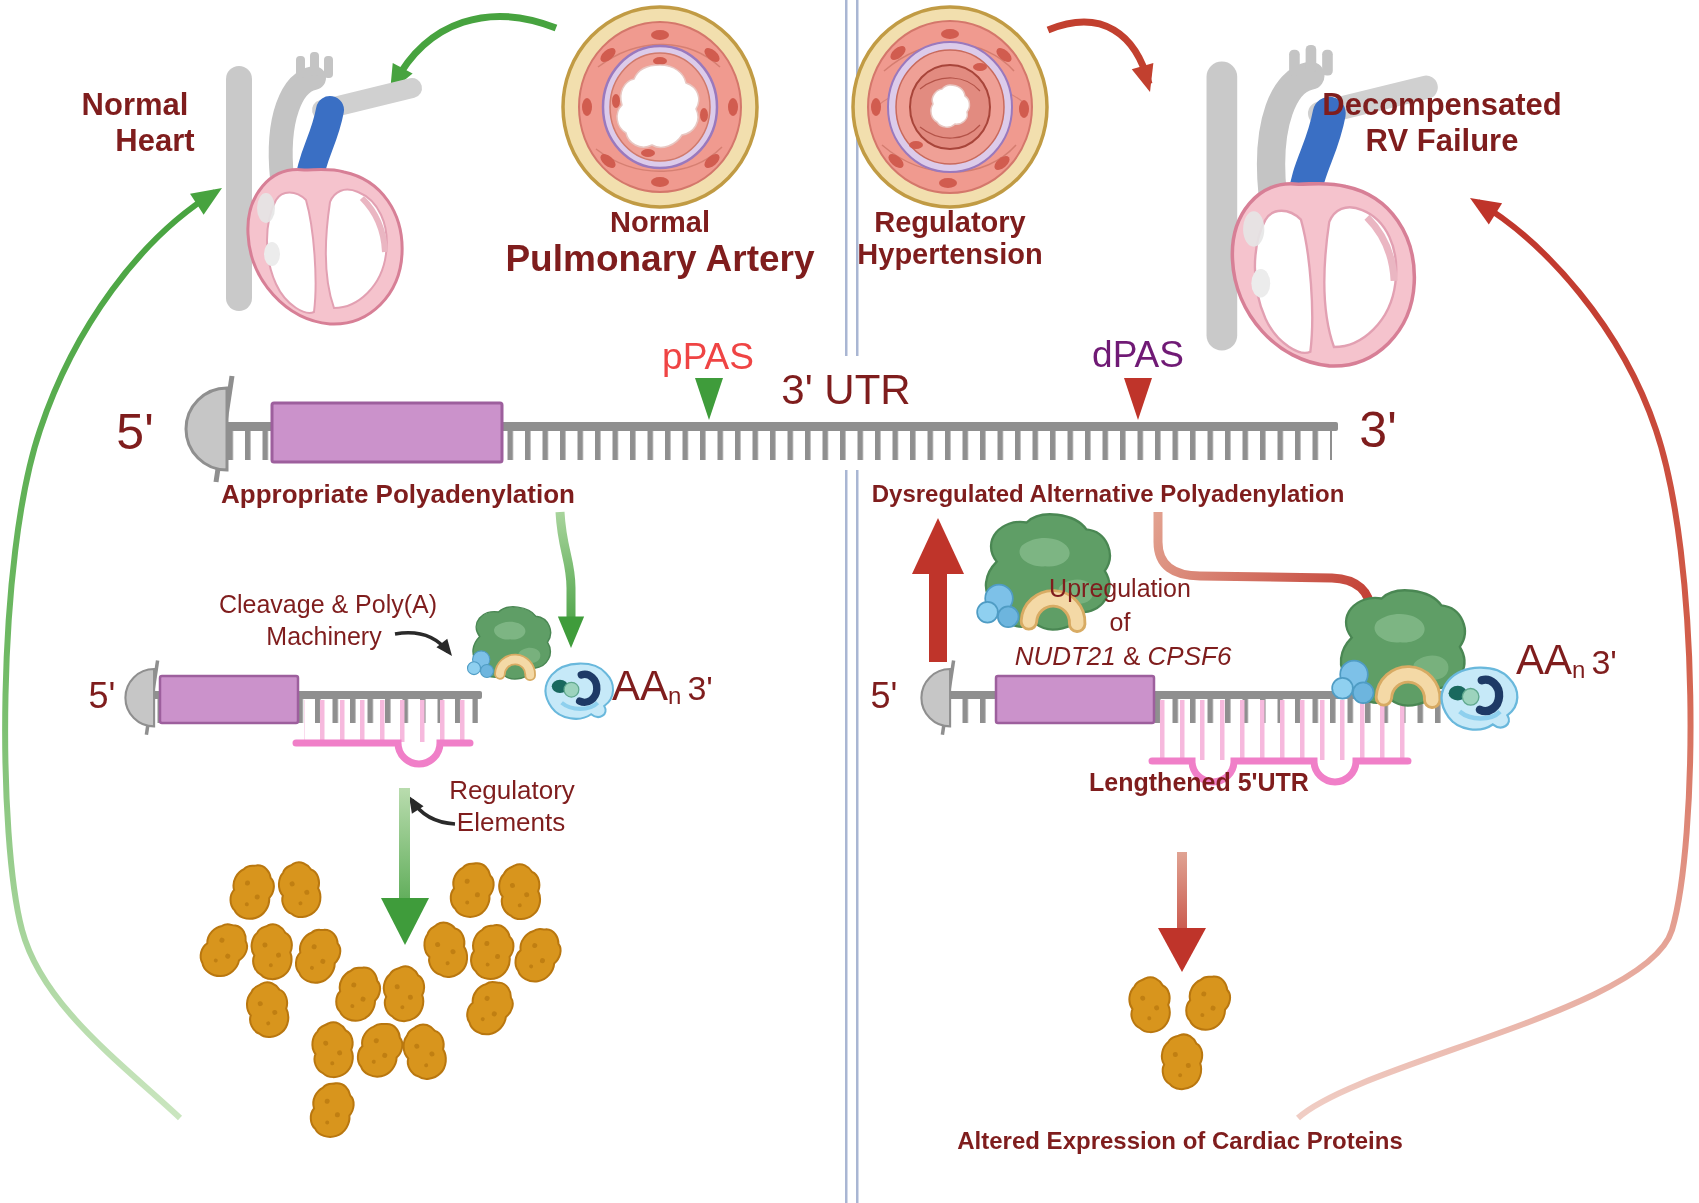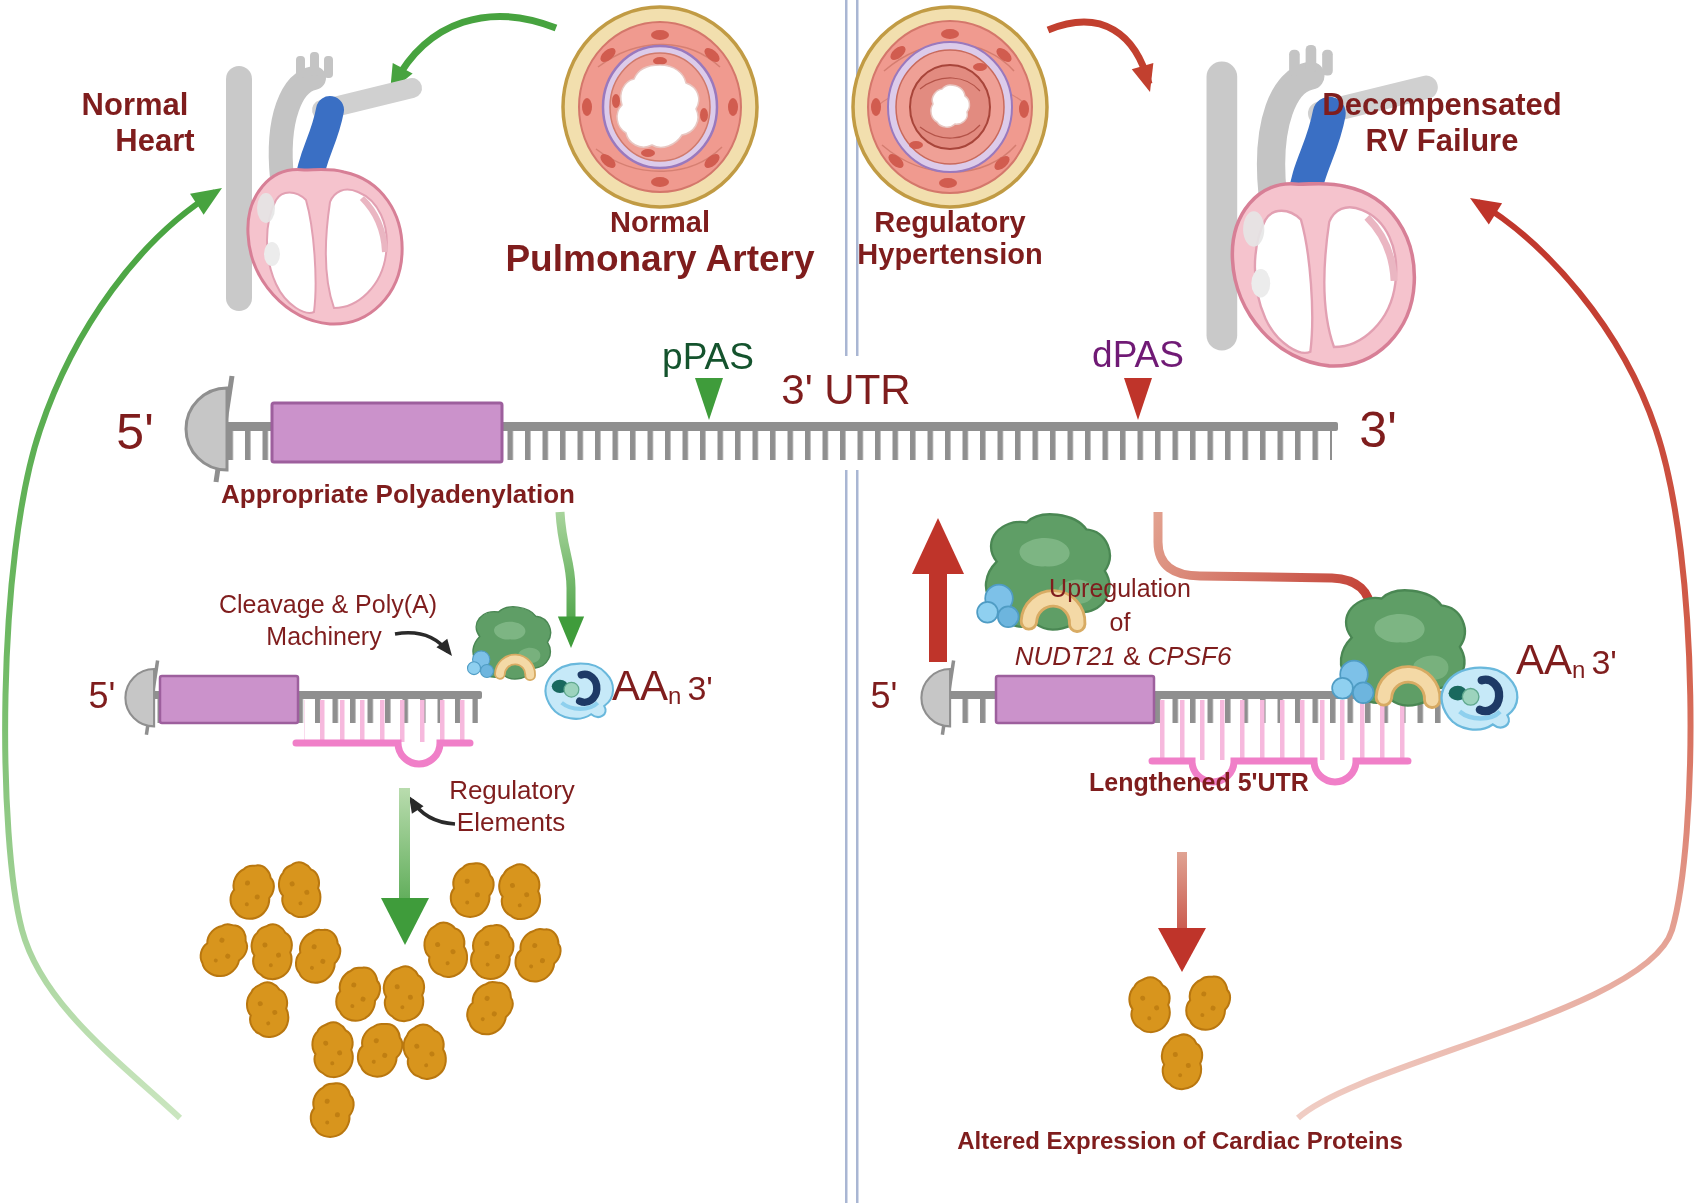--- a/index.html
+++ b/index.html
@@ -2,21 +2,21 @@
 <html><head>
 <meta charset="utf-8">
 <style>
   html,body{margin:0;padding:0;background:#ffffff;}
   #canvas{position:relative;width:1699px;height:1203px;background:#ffffff;overflow:hidden;
           font-family:"Liberation Sans",sans-serif;}
   #gfx{position:absolute;left:0;top:0;z-index:1;}
   .lbl{position:absolute;z-index:2;color:#7f1d1d;text-align:center;white-space:nowrap;
        transform:translateX(-50%);line-height:1.12;font-family:"Liberation Sans",sans-serif;}
   .b{font-weight:bold;}
-  .green{color:#14532d;text-align:right;}
+  .green{color:#ef4444;text-align:right;}
   .red{color:#701a75;text-align:center;}
   .it{font-style:italic;}
   .aan{transform:none;}
   .aan .big{font-size:42px;}
   .aan sub{font-size:24px;}
   .aan .tp{font-size:34px;margin-left:6px;}
 </style>
 </head>
 <body>
 
@@ -298,20 +298,21 @@
 <div class="lbl b" style="left:1442px;top:88px;font-size:31px;">Decompensated</div>
 <div class="lbl b" style="left:1442px;top:124px;font-size:31px;">RV Failure</div>
 
 <div class="lbl" style="left:135px;top:404px;font-size:50px;">5'</div>
 <div class="lbl green" style="left:708px;top:336px;font-size:37px;">pPAS</div>
 <div class="lbl" style="left:846px;top:366px;font-size:42px;">3' UTR</div>
 <div class="lbl red" style="left:1138px;top:334px;font-size:37px;">dPAS</div>
 <div class="lbl" style="left:1378px;top:402px;font-size:50px;">3'</div>
 
 <div class="lbl b" style="left:398px;top:480px;font-size:26px;">Appropriate Polyadenylation</div>
+<div class="lbl b" style="left:1108px;top:481px;font-size:24px;">Dysregulated Alternative Polyadenylation</div>
 
 <div class="lbl" style="left:328px;top:590px;font-size:25px;">Cleavage &amp; Poly(A)</div>
 <div class="lbl" style="left:324px;top:622px;font-size:25px;">Machinery</div>
 
 <div class="lbl" style="left:102px;top:676px;font-size:36px;">5'</div>
 <div class="lbl aan" style="left:612px;top:662px;"><span class="big">AA</span><sub>n</sub><span class="tp">3'</span></div>
 
 <div class="lbl" style="left:512px;top:776px;font-size:26px;">Regulatory</div>
 <div class="lbl" style="left:511px;top:808px;font-size:26px;">Elements</div>
 

